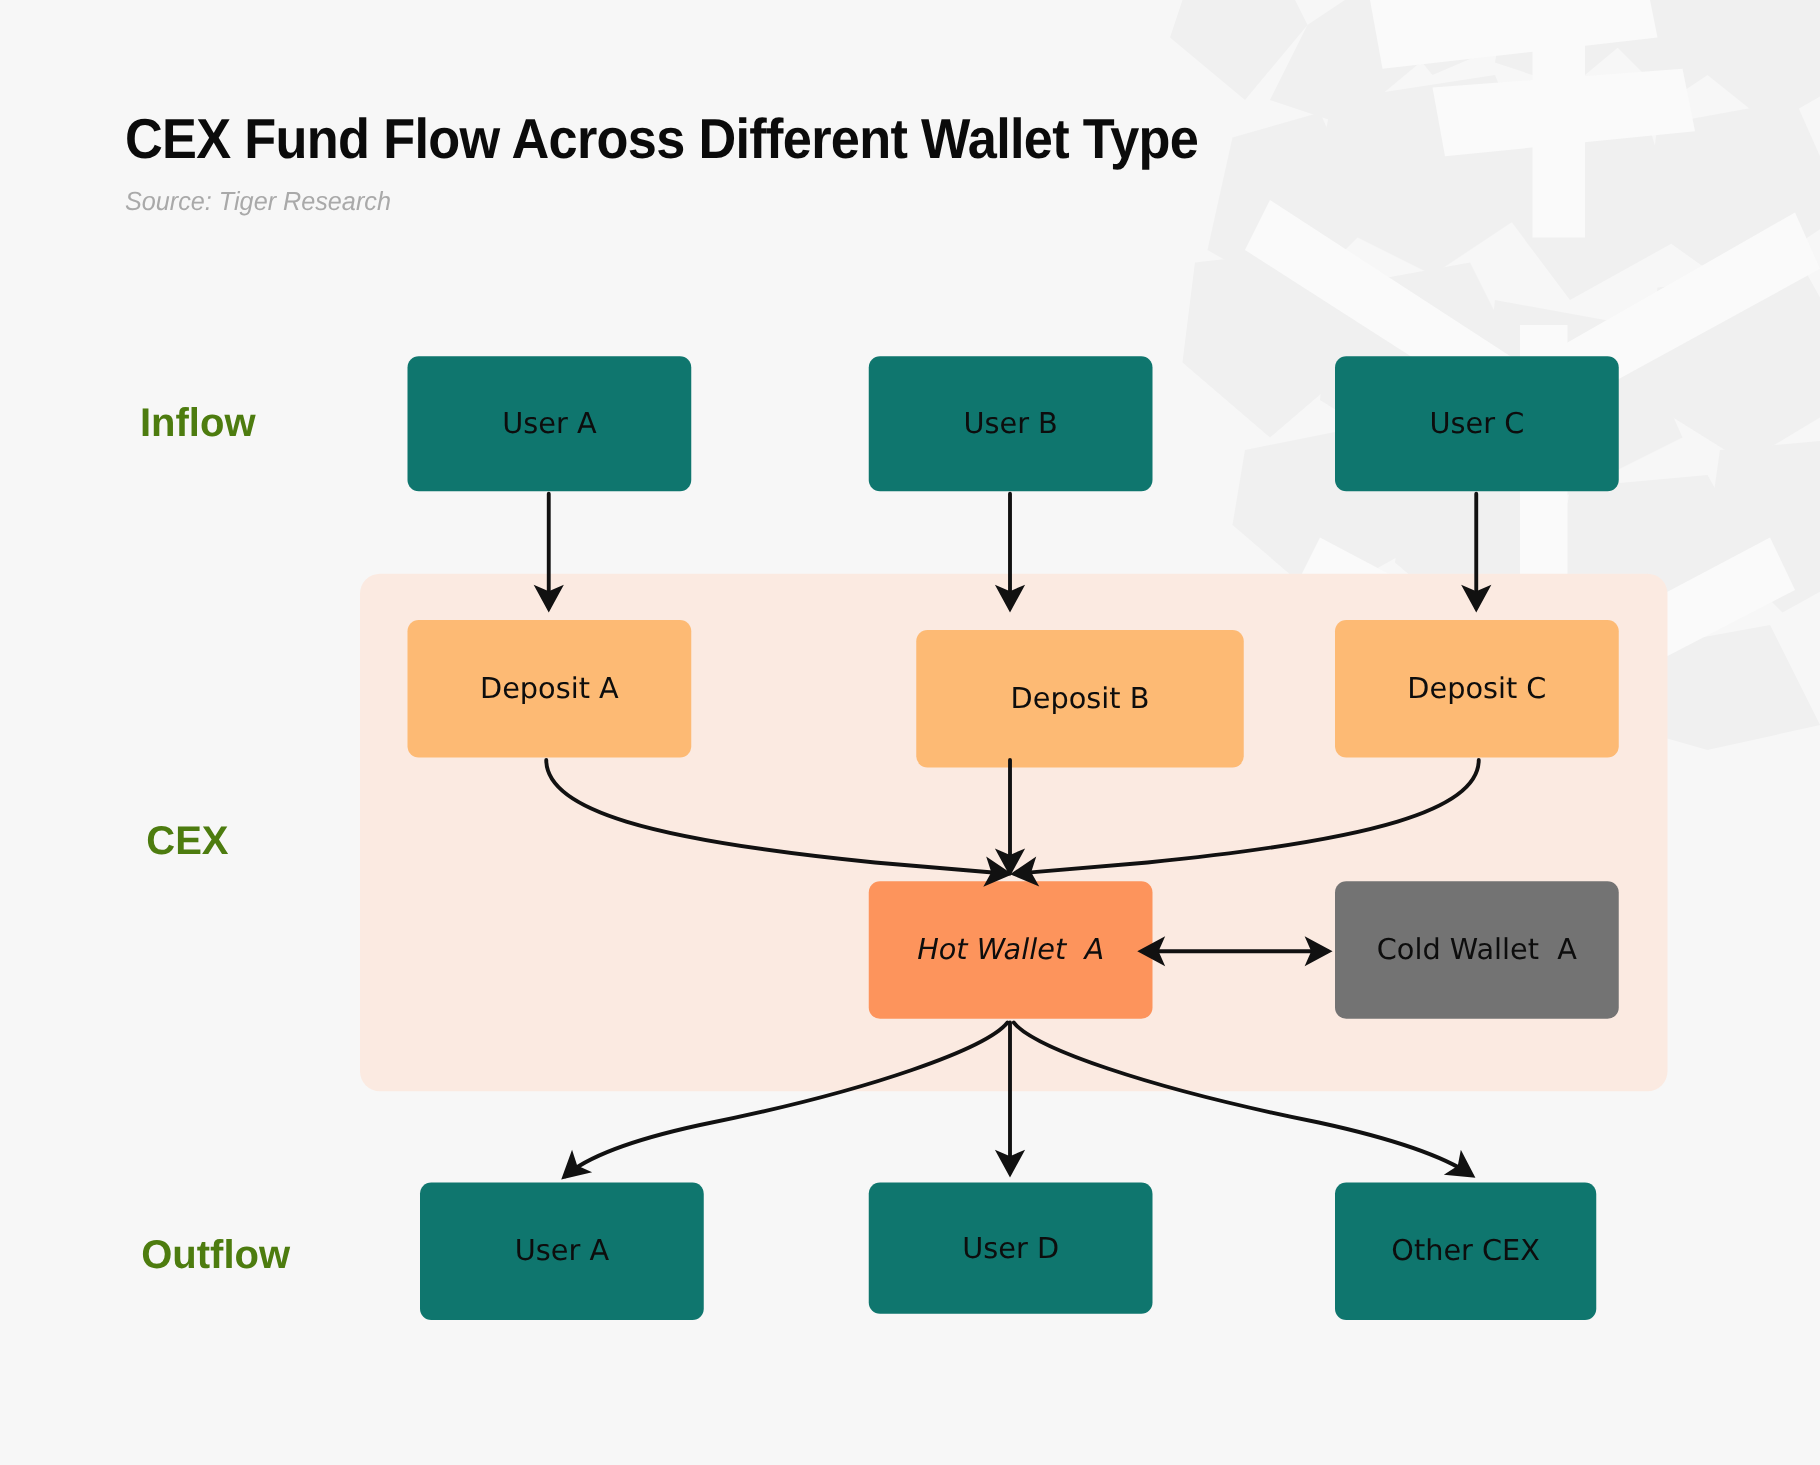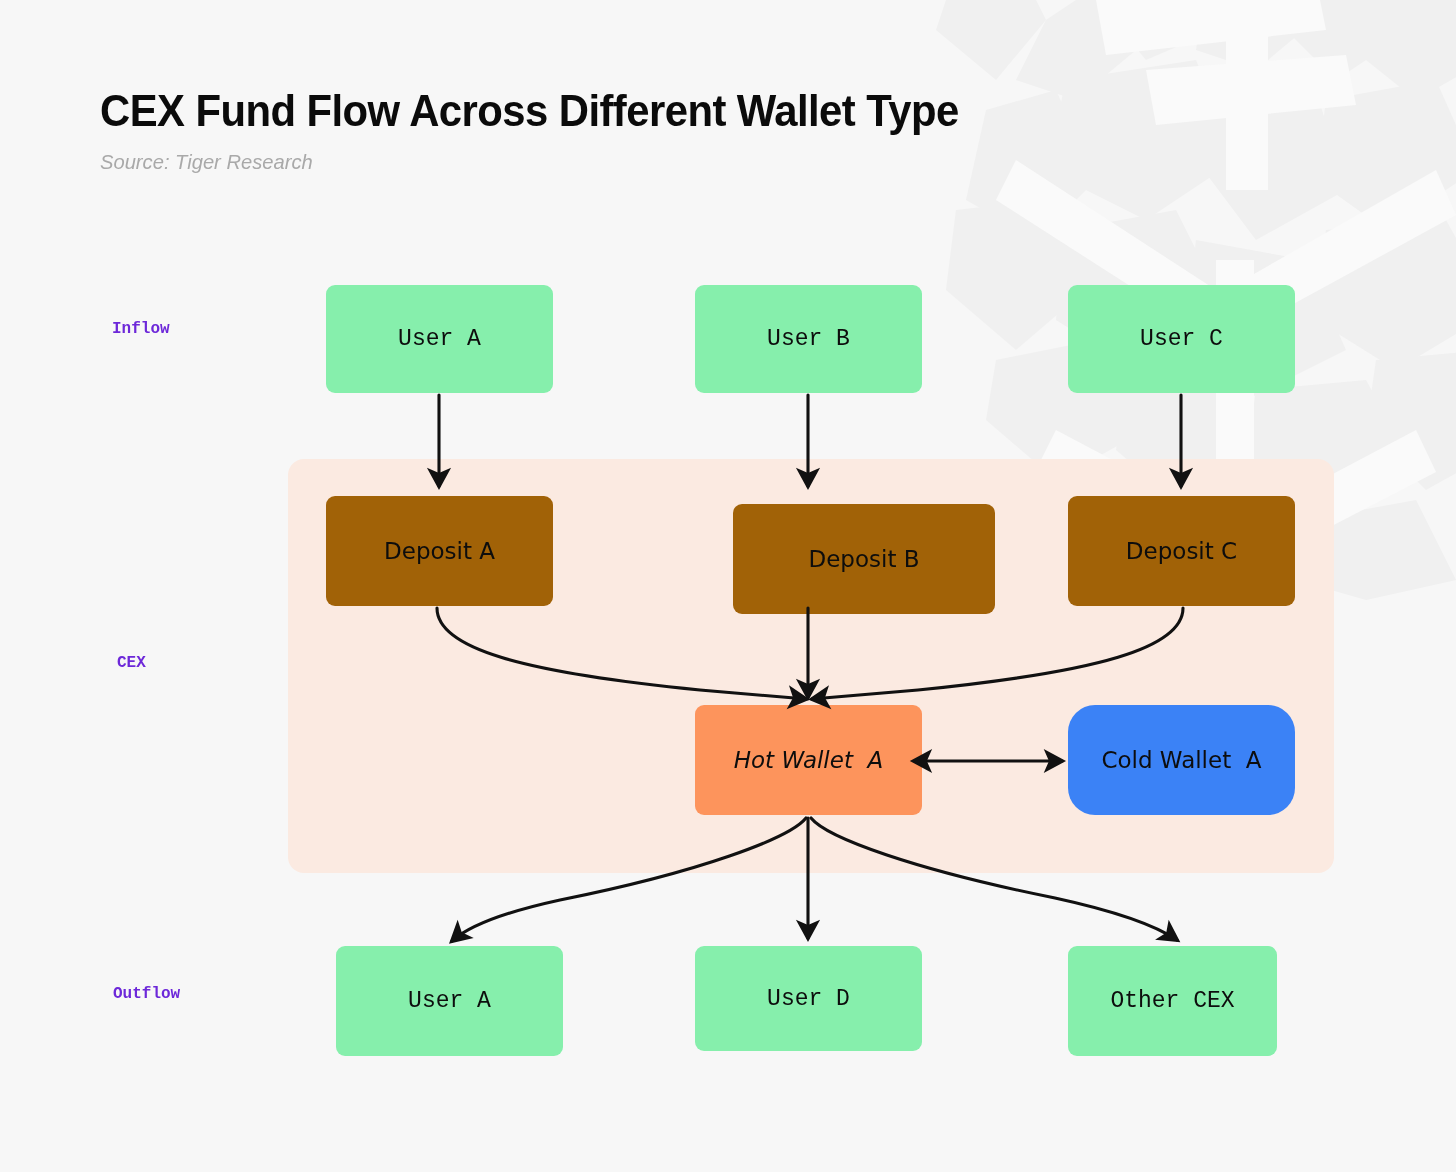--- a/index.html
+++ b/index.html
@@ -68,24 +68,24 @@
     width: 1046px;
     height: 414px;
     background: #fbeae1;
     border-radius: 16px;
     z-index: 1;
   }
 
   
   .row-label {
     position: absolute;
-    font-family: Liberation Mono, monospace;
+    font-family: Liberation Sans, sans-serif;
     font-weight: bold;
-    font-size: 16px;
-    color: #6d28d9;
+    font-size: 32px;
+    color: #4d7c0f;
     z-index: 6;
     white-space: nowrap;
   }
   #label-inflow  { left: 112px; top: 320px; }
   #label-cex     { left: 117px; top: 654px; }
   #label-outflow { left: 113px; top: 985px; }
 
   
   .node {
     position: absolute;
@@ -94,24 +94,24 @@
     justify-content: center;
     border-radius: 9px;
     font-family: "DejaVu Sans", sans-serif;
     font-size: 23px;
     color: #0d0d0d;
     z-index: 4;
     white-space: pre;
     text-align: center;
     box-sizing: border-box;
   }
-  .node.gray  { background: #86efac; font-family: Liberation Mono, monospace; }
-  .node.peach { background: #a16207; }
+  .node.gray  { background: #0f766e; }
+  .node.peach { background: #fdba74; }
   .node.hot   { background: #fd945c; }
-  .node.cold  { background: #3b82f6; border-radius: 27px; }
+  .node.cold  { background: #737373; }
 
   
   #node-user-a-in { left: 326px;  top: 285px; width: 227px; height: 108px; }
   #node-user-b-in { left: 695px;  top: 285px; width: 227px; height: 108px; }
   #node-user-c-in { left: 1068px; top: 285px; width: 227px; height: 108px; }
 
   
   #node-deposit-a { left: 326px;  top: 496px; width: 227px; height: 110px; }
   #node-deposit-b { left: 695px;  top: 504px; width: 262px; height: 110px; margin-left: 38px; }
   #node-deposit-c { left: 1068px; top: 496px; width: 227px; height: 110px; }

